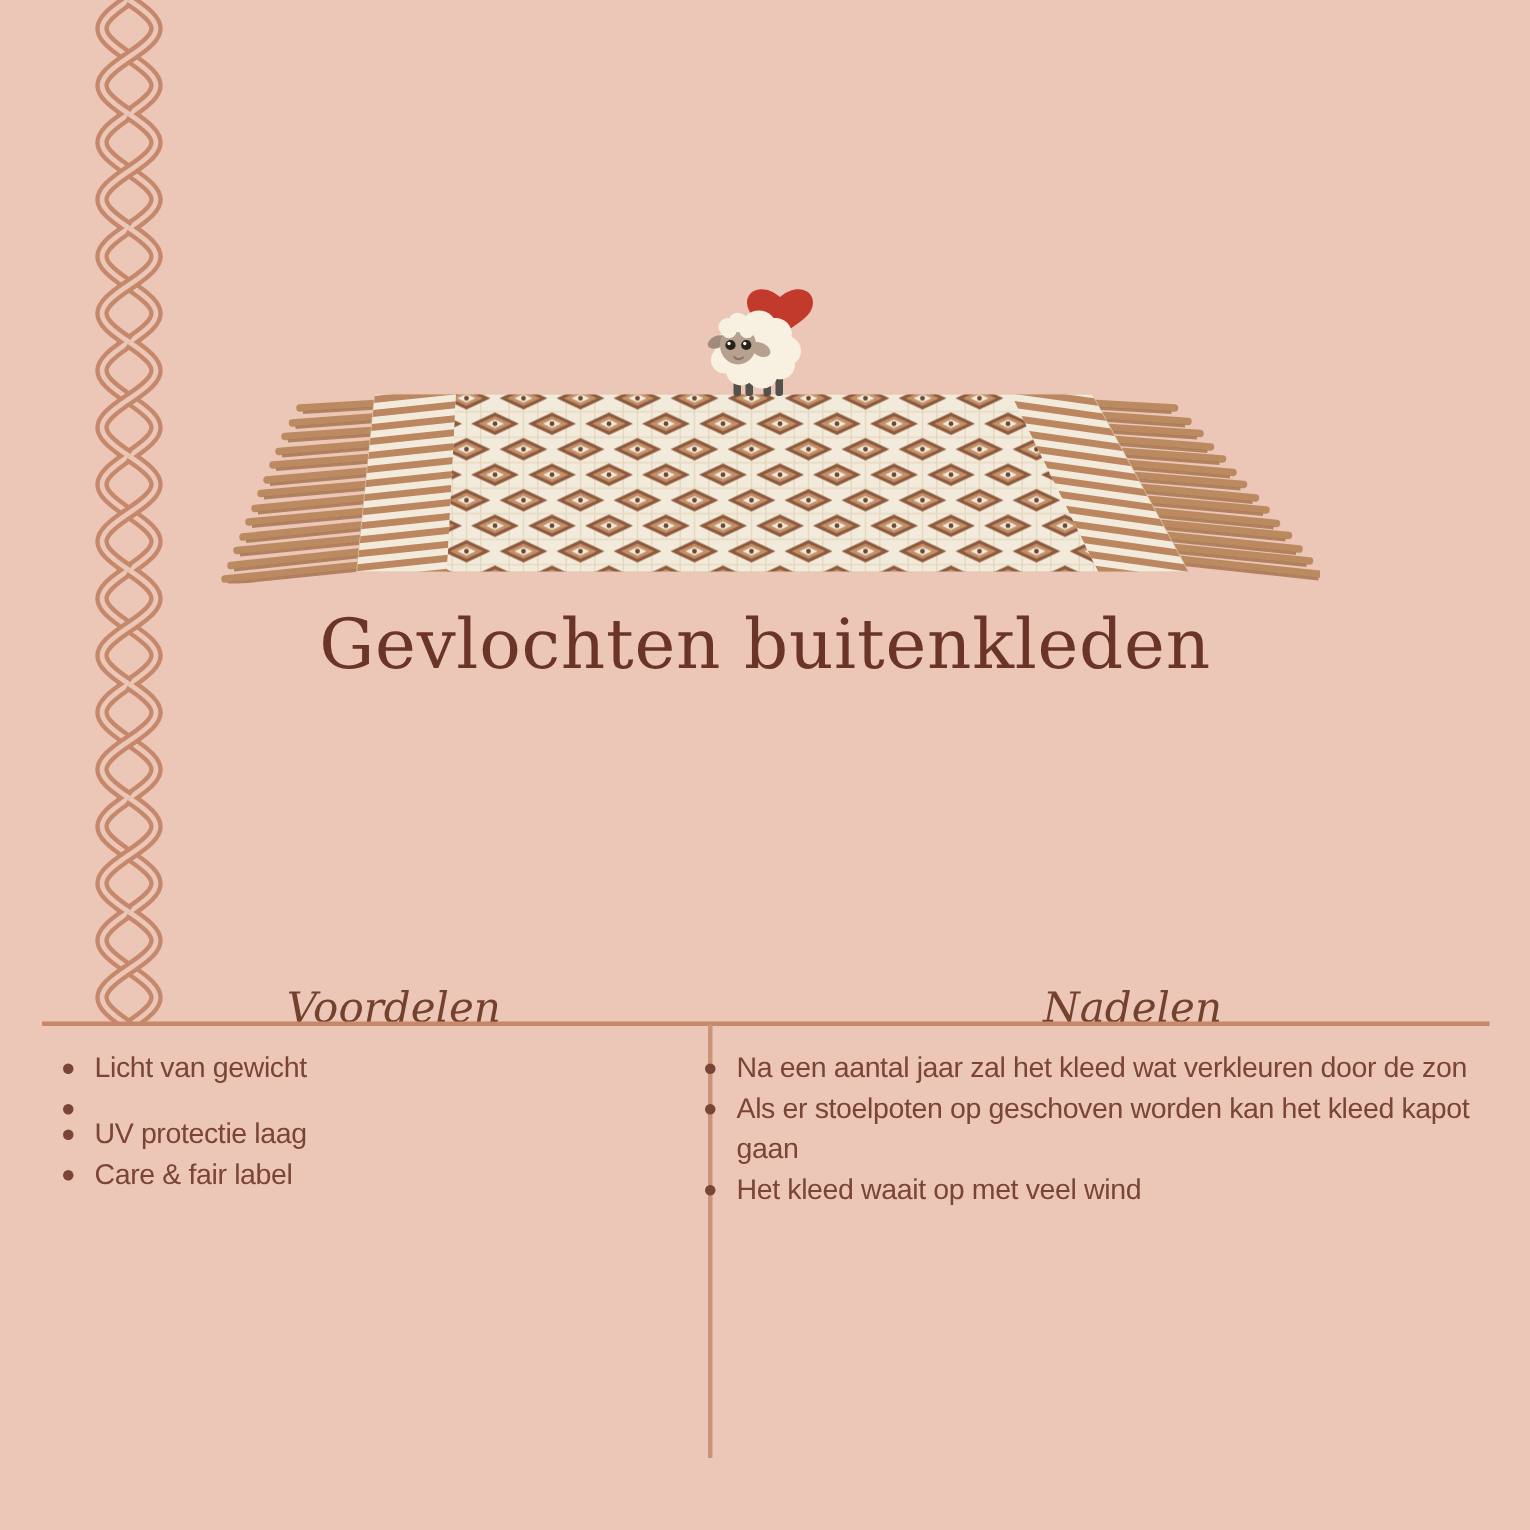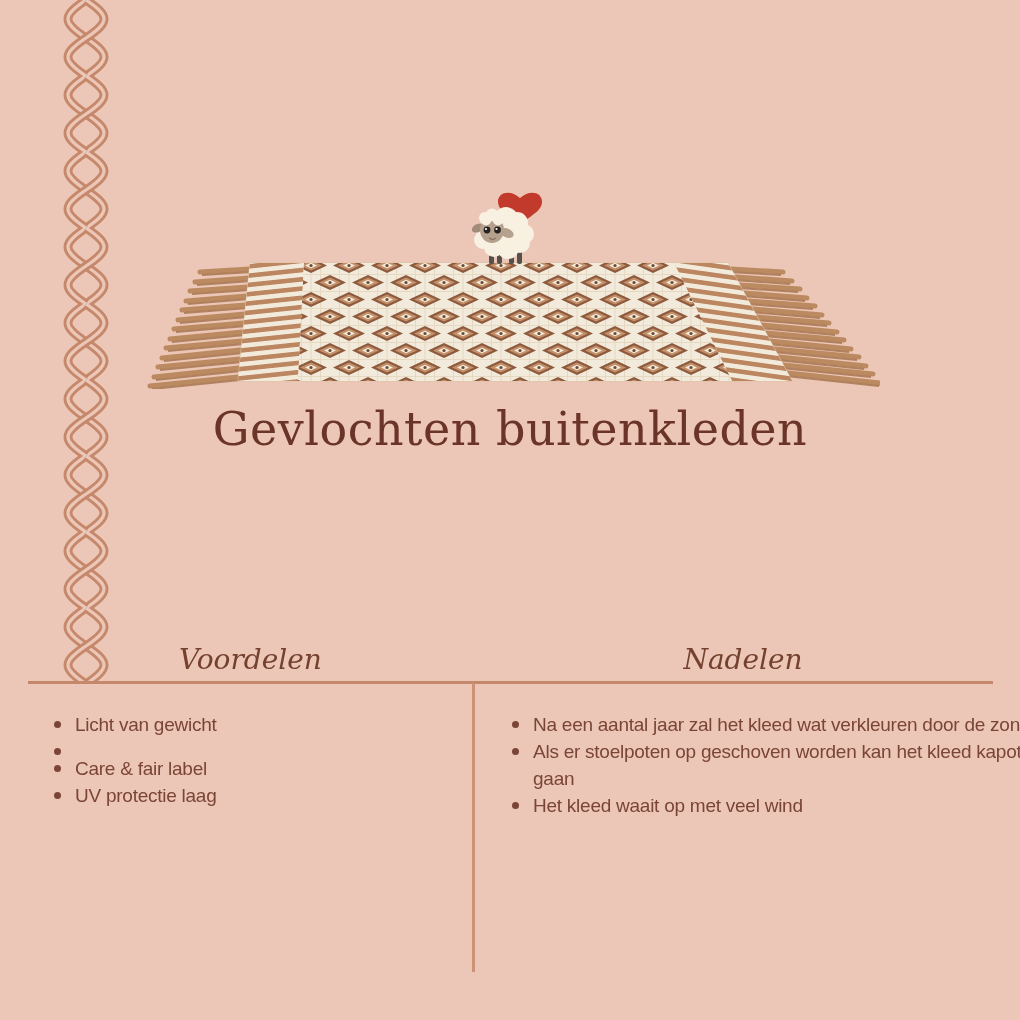--- a/index.html
+++ b/index.html
@@ -14,41 +14,41 @@
   .rug{position:absolute;left:140px;top:257px;}
   .sheep{position:absolute;left:462px;top:184px;}
   .title{
     position:absolute;left:0;top:402px;width:1020px;
     text-align:center;
     font-family:"DejaVu Serif","Liberation Serif",serif;
     font-size:46px;font-weight:500;color:#6b3428;
     letter-spacing:.5px;margin:0;
   }
   .col-heading{
-    position:absolute;top:643px;margin:0;
+    position:absolute;top:643px;margin:12px;
     font-family:"DejaVu Serif","Liberation Serif",serif;
     font-style:italic;font-weight:500;
     font-size:28px;color:#75412f;text-align:center;
   }
   .heading-pros{left:28px;width:445px;}
   .heading-cons{left:473px;width:540px;text-align:center;}
   .hrule{
     position:absolute;left:28px;top:681px;width:965px;height:3px;
     background:#c5886b;
   }
   .vrule{
     position:absolute;left:472px;top:683px;width:3px;height:289px;
     background:#cb9478;
   }
   ul.bullets{
-    position:absolute;list-style:none;margin:12px;padding:0;
+    position:absolute;list-style:none;margin:0;padding:0;
     color:#7a4536;font-size:19px;line-height:27px;
   }
   ul.bullets.pros{left:40px;top:699px;width:430px;}
-  ul.bullets.cons{left:498px;top:699px;width:520px;}
+  ul.bullets.cons{left:468px;top:699px;width:520px;}
   ul.bullets li{display:flex;align-items:flex-start;}
   .dot{
     flex:none;width:7px;height:7px;border-radius:50%;
     background:#7a4536;margin:10px 14px 0 2px;
   }
   .txt{white-space:pre;letter-spacing:-0.25px;}
 </style>
 </head>
 <body>
 
@@ -159,25 +159,25 @@
   <ul class="bullets pros">
     <li>
       <span class="dot"></span>
       <span class="txt">Licht van gewicht</span>
     </li>
     <li>
       <span class="dot"></span>
     </li>
     <li>
       <span class="dot"></span>
-      <span class="txt">Care &amp; fair label</span>
+      <span class="txt">UV protectie laag</span>
     </li>
     <li>
       <span class="dot"></span>
-      <span class="txt">UV protectie laag</span>
+      <span class="txt">Care &amp; fair label</span>
     </li>
   </ul>
 
   <ul class="bullets cons">
     <li>
       <span class="dot"></span>
       <span class="txt">Na een aantal jaar zal het kleed wat verkleuren door de zon</span>
     </li>
     <li>
       <span class="dot"></span>

